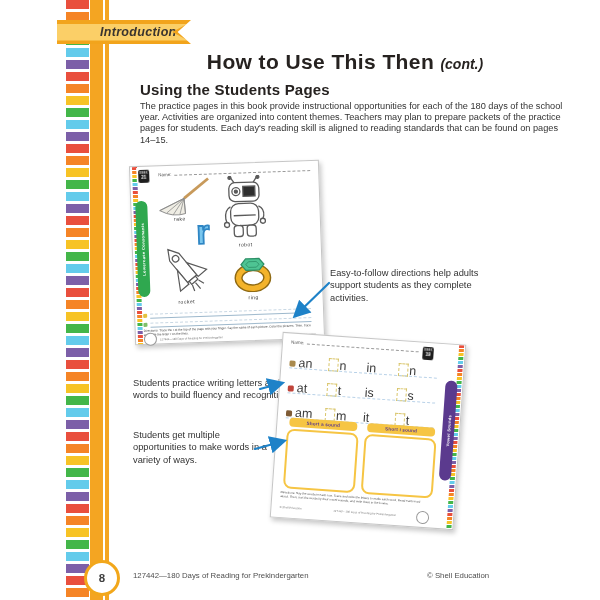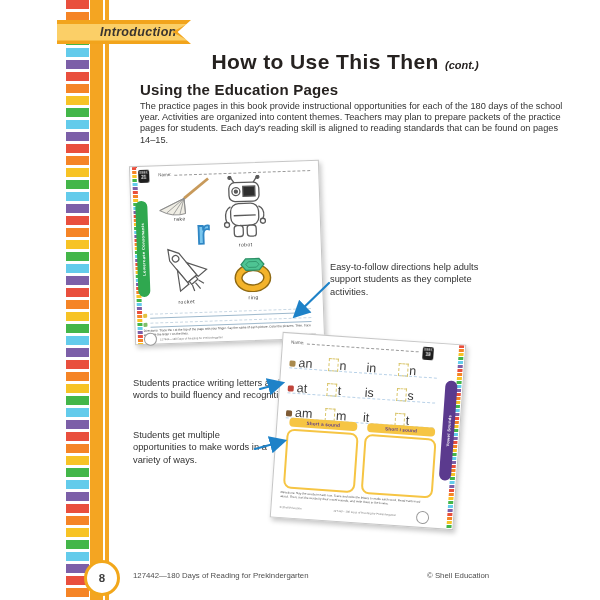--- a/index.html
+++ b/index.html
@@ -25,27 +25,27 @@
     filter:drop-shadow(1px 2px 1.5px rgba(0,0,0,.28));z-index:5;}
   .banner-inner{position:absolute;left:0;top:3.5px;right:3px;bottom:3.5px;background:#FBCF67;
     clip-path:polygon(0 0,100% 0,88% 50%,100% 100%,0 100%);
     display:flex;align-items:center;}
   .banner-inner span{margin-left:43px;font-size:12.5px;font-weight:bold;font-style:italic;
     color:#3a342e;letter-spacing:.3px;}
 
   
   .title{left:110px;top:50px;width:470px;text-align:center;font-size:21px;font-weight:800;
     color:#262220;letter-spacing:.4px;}
-  .title .cont{font-size:11px;font-style:italic;font-weight:bold;letter-spacing:0;}
+  .title .cont{font-size:14px;font-style:italic;font-weight:bold;letter-spacing:0;}
   .section-heading{left:140px;top:81px;font-size:15px;font-weight:800;color:#262220;letter-spacing:.2px;}
   .intro-para{left:140px;top:101px;width:424px;font-size:9.2px;line-height:11.2px;color:#333;}
 
   
   .callout{font-size:9.3px;line-height:12.3px;color:#333;}
-  .callout1{left:330px;top:261px;width:152px;}
+  .callout1{left:330px;top:267px;width:152px;}
   .callout2{left:133px;top:377px;width:162px;}
   .callout3{left:133px;top:429px;width:138px;}
 
   
   .card{background:#fff;border:1px solid #c6c6c6;box-shadow:2px 3px 5px rgba(0,0,0,.22);}
   .card1{left:132px;top:163px;width:188px;height:177px;transform:rotate(-2deg);z-index:2;}
   .card2{left:276px;top:338px;width:182px;height:184px;transform:rotate(4deg);z-index:3;}
   .mini-stripes{width:5px;top:0;bottom:0;
     background:repeating-linear-gradient(to bottom,
       #E94F3D 0 3px,#fff 3px 4px,#F58426 4px 7px,#fff 7px 8px,#F7C325 8px 11px,#fff 11px 12px,
@@ -118,21 +118,21 @@
   <div class="abs banner">
     <div class="banner-inner">
       <span>Introduction</span>
     </div>
   </div>
 
   <div class="abs title">
     <span>How to Use This Then</span>
     <span class="cont">(cont.)</span>
   </div>
-  <div class="abs section-heading">Using the Education Pages</div>
+  <div class="abs section-heading">Using the Students Pages</div>
   <div class="abs intro-para">The practice pages in this book provide instructional opportunities for each of the 180 days of the school year.  Activities are organized into content themes.  Teachers may plan to prepare packets of the practice pages for students.  Each day's reading skill is aligned to reading standards that can be found on pages 14–15.</div>
 
   <div class="abs card card1">
     <div class="abs mini-stripes" style="left:2px;"></div>
     <div class="abs tab tab1">
       <span>Lowercase Consonants</span>
     </div>
     <div class="abs shield" style="left:6px;top:1px;">
       <div class="shield-box">
         <span class="wk">WEEK</span>

